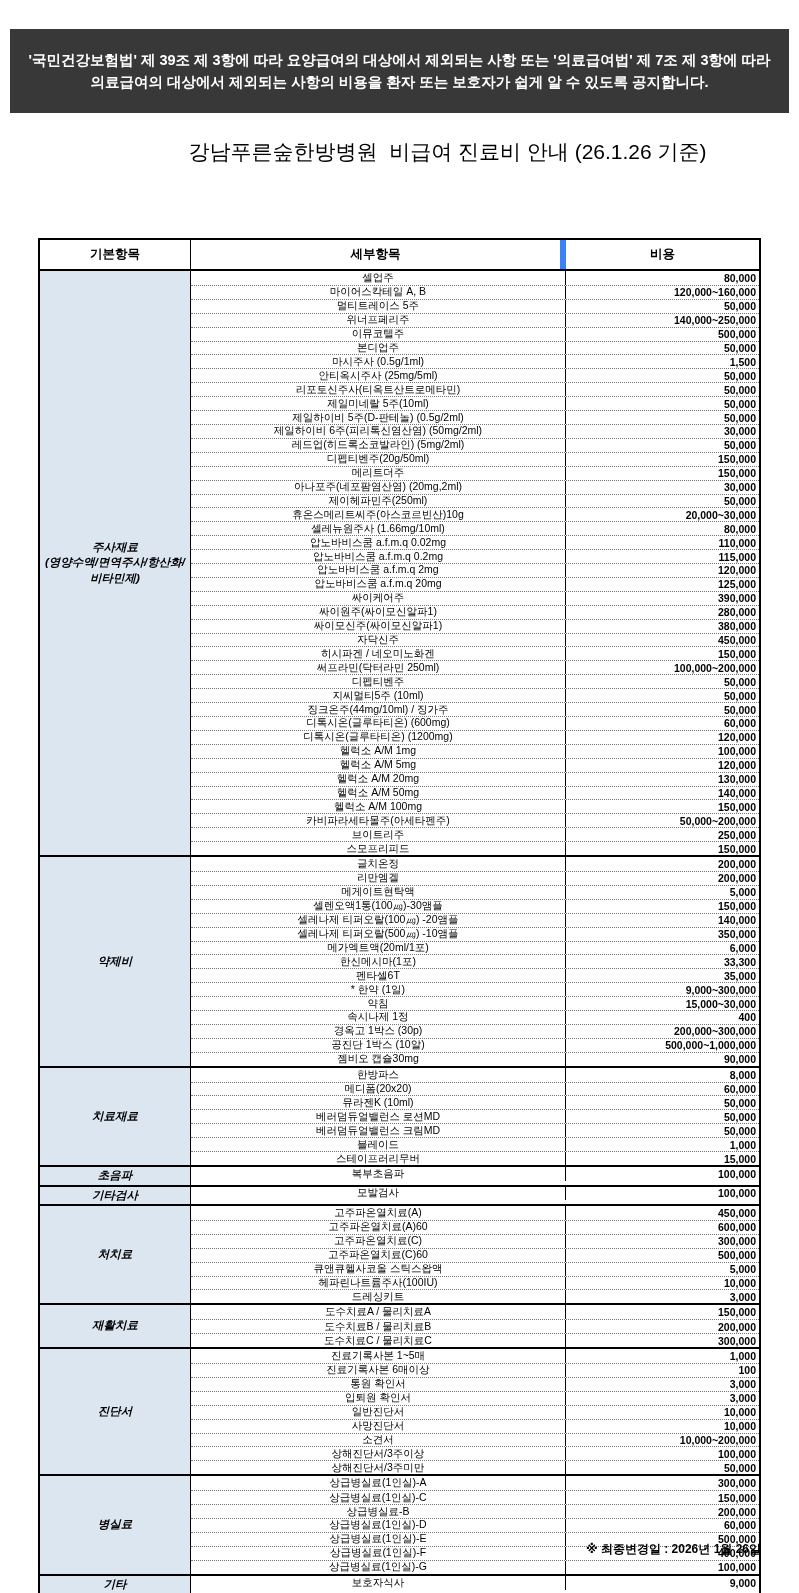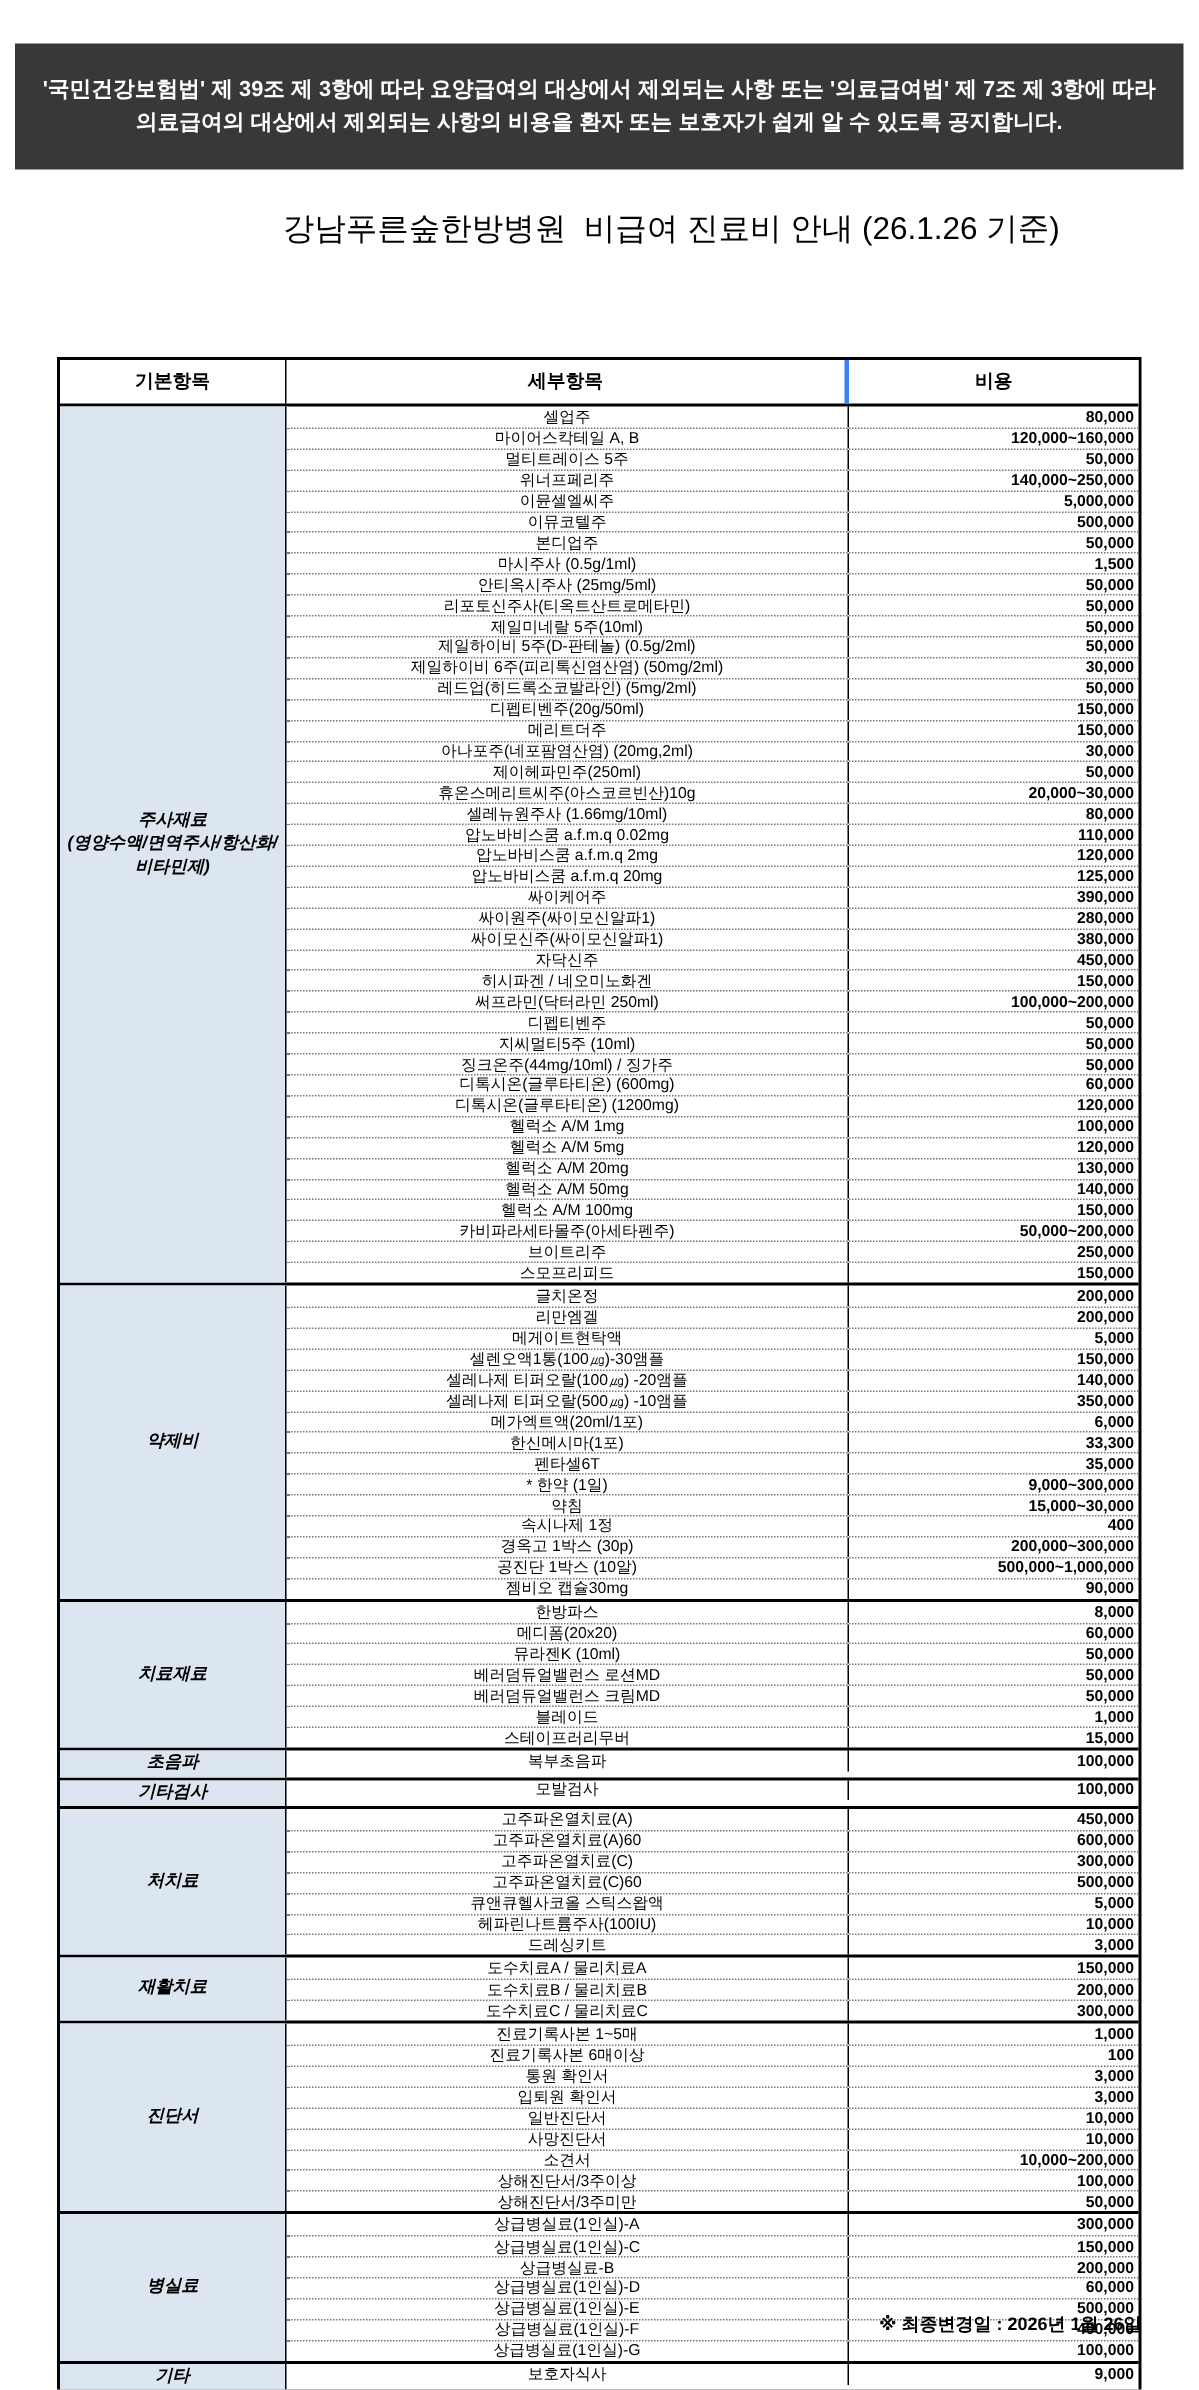--- a/index.html
+++ b/index.html
@@ -32,21 +32,21 @@
     border:2px solid #000;box-sizing:border-box;
     font-size:10.5px;
     margin-top:42px;
   }
   .thead{
     display:flex;height:29px;font-weight:bold;font-size:12.5px;
     border-bottom:2px solid #000;background:#fff;
   }
   .thead .hc{display:flex;align-items:center;justify-content:center;box-sizing:border-box;}
   .h-cat{width:151px;border-right:1px solid #000;}
-  .h-item{width:375px;border-right:3px solid #3b82f6;}
+  .h-item{width:375px;border-right:6px solid #3b82f6;}
   .h-cost{flex:1;}
   .cat-block{display:flex;}
   .cat-block + .cat-block{border-top:2px solid #000;}
   .cat-cell{
     width:151px;box-sizing:border-box;border-right:1px solid #000;
     background:#dce6f1;
     display:flex;align-items:center;justify-content:center;
     text-align:center;font-weight:bold;font-size:11.5px;line-height:1.35;
     white-space:pre-line;padding:1px;font-style:italic;
   }
@@ -97,24 +97,20 @@
           </div>
           <div class="frow">
             <div class="cell item-cell">멀티트레이스 5주</div>
             <div class="cell cost-cell">50,000</div>
           </div>
           <div class="frow">
             <div class="cell item-cell">위너프페리주</div>
             <div class="cell cost-cell">140,000~250,000</div>
           </div>
           <div class="frow">
-            <div class="cell item-cell">이뮨셀엘씨주</div>
-            <div class="cell cost-cell">5,000,000</div>
-          </div>
-          <div class="frow">
             <div class="cell item-cell">이뮤코텔주</div>
             <div class="cell cost-cell">500,000</div>
           </div>
           <div class="frow">
             <div class="cell item-cell">본디업주</div>
             <div class="cell cost-cell">50,000</div>
           </div>
           <div class="frow">
             <div class="cell item-cell">마시주사 (0.5g/1ml)</div>
             <div class="cell cost-cell">1,500</div>
@@ -163,20 +159,24 @@
             <div class="cell item-cell">휴온스메리트씨주(아스코르빈산)10g</div>
             <div class="cell cost-cell">20,000~30,000</div>
           </div>
           <div class="frow">
             <div class="cell item-cell">셀레뉴원주사 (1.66mg/10ml)</div>
             <div class="cell cost-cell">80,000</div>
           </div>
           <div class="frow">
             <div class="cell item-cell">압노바비스쿰 a.f.m.q 0.02mg</div>
             <div class="cell cost-cell">110,000</div>
+          </div>
+          <div class="frow">
+            <div class="cell item-cell">압노바비스쿰 a.f.m.q 0.2mg</div>
+            <div class="cell cost-cell">115,000</div>
           </div>
           <div class="frow">
             <div class="cell item-cell">압노바비스쿰 a.f.m.q 2mg</div>
             <div class="cell cost-cell">120,000</div>
           </div>
           <div class="frow">
             <div class="cell item-cell">압노바비스쿰 a.f.m.q 20mg</div>
             <div class="cell cost-cell">125,000</div>
           </div>
           <div class="frow">

